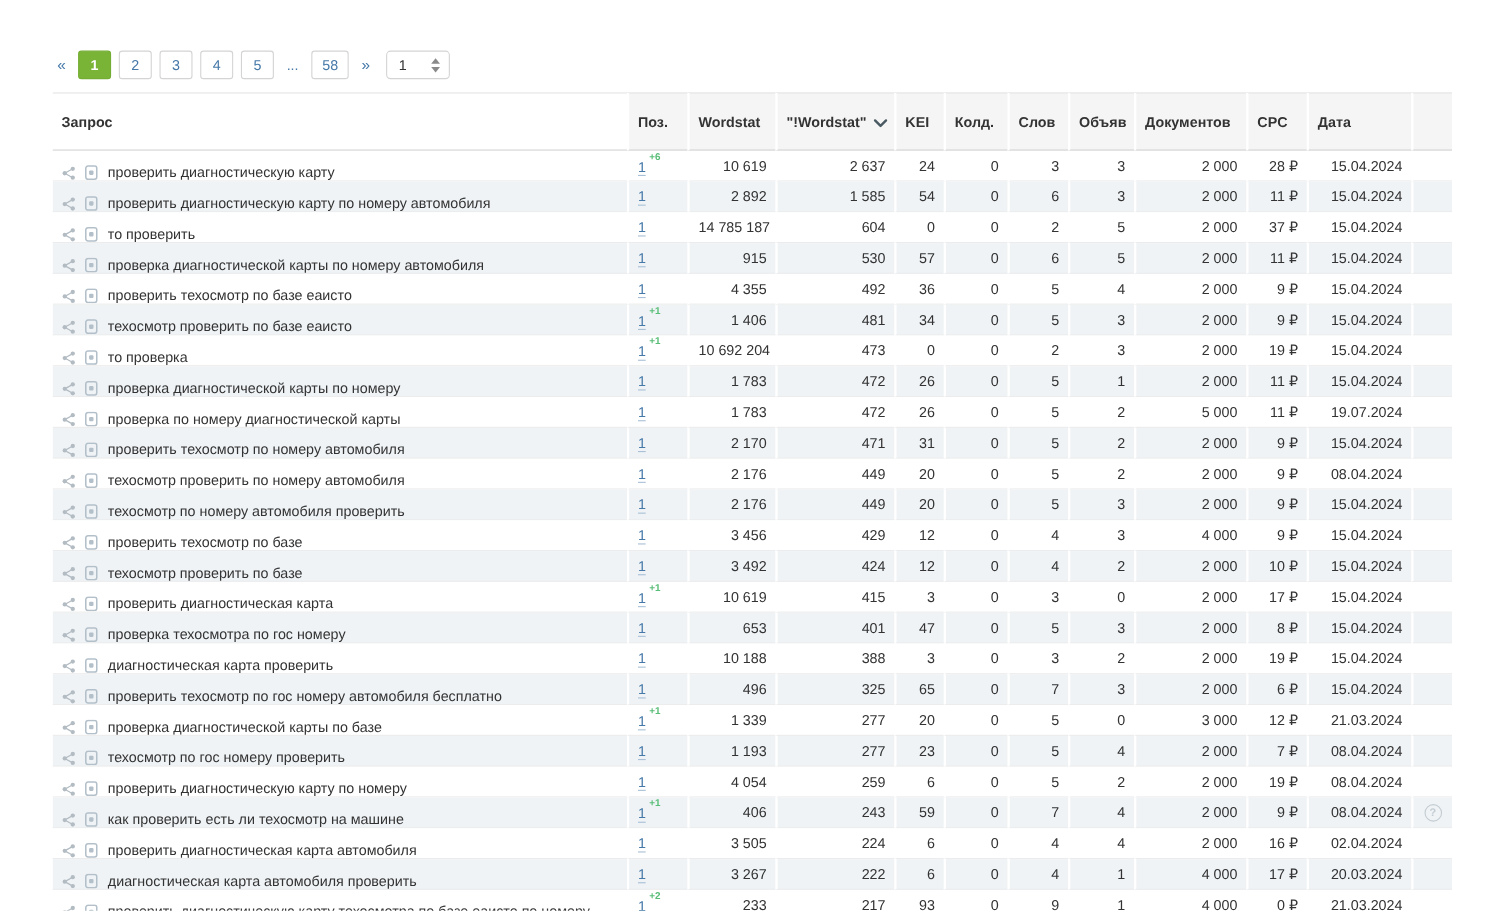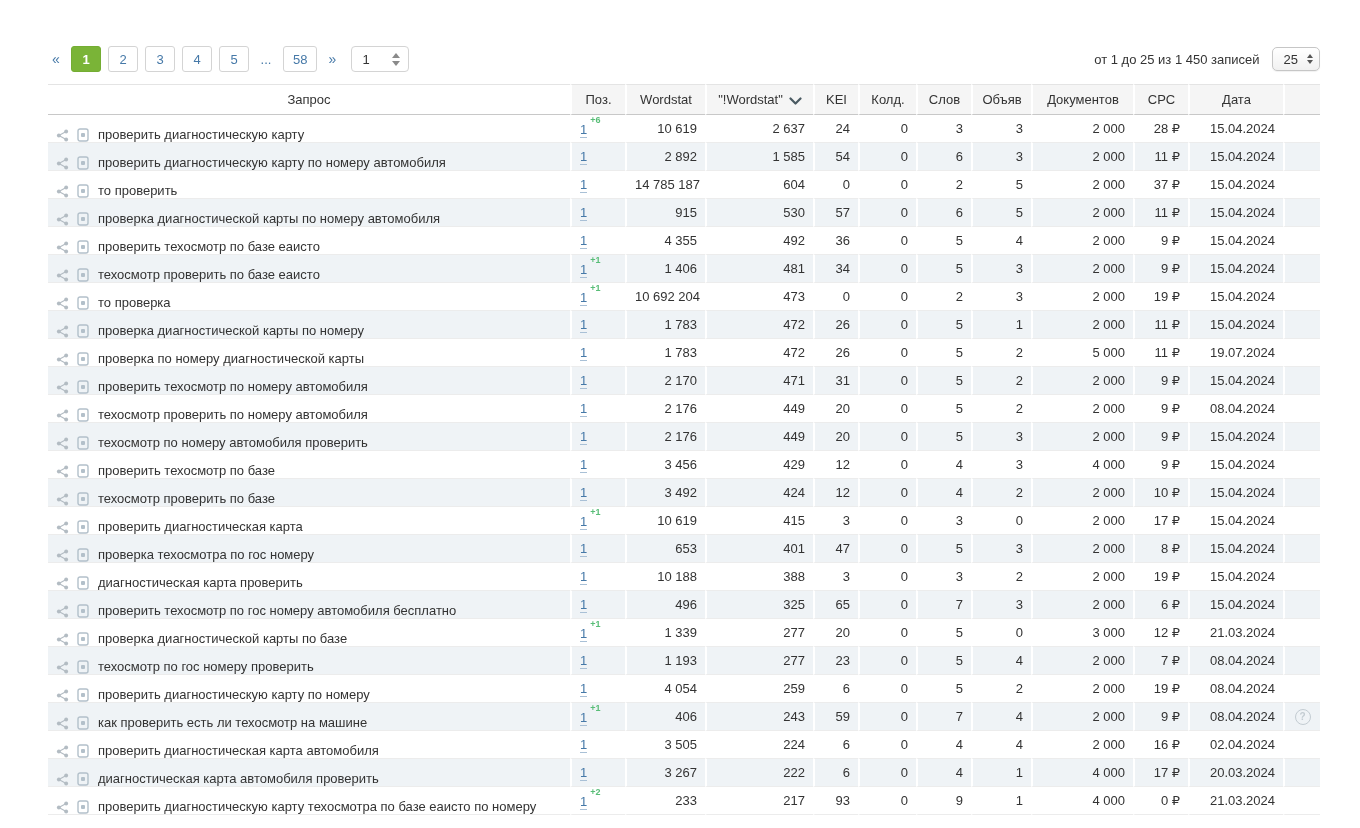--- a/index.html
+++ b/index.html
@@ -40,21 +40,21 @@
     display:flex; align-items:center; gap:9px; padding:0 6px 0 11px; cursor:pointer;
     box-shadow:0 1px 1px rgba(0,0,0,.06);
   }
   .size-select .stepper { gap:2px; padding:0; }
   .size-select .tri-up { border-bottom-color:#555; border-left-width:3.5px; border-right-width:3.5px; border-bottom-width:4.5px; }
   .size-select .tri-down { border-top-color:#555; border-left-width:3.5px; border-right-width:3.5px; border-top-width:4.5px; }
 
   
   table { width:1272px; border-collapse:separate; border-spacing:0; table-layout:fixed; }
   thead th {
-    font-weight:normal; text-align:center; padding:7px 8px;
+    font-weight:bold; text-align:left; padding:18px 8px;
     background:#f5f5f5; border-left:2px solid #fff;
     border-top:1px solid #e4e4e4; border-bottom:1px solid #c8c8c8;
     white-space:nowrap; overflow:hidden; cursor:pointer;
   }
   thead th.first { background:#fff; border-left:none; cursor:default; }
   tbody td {
     height:27px; padding:0 8px; border-left:2px solid #fff; border-bottom:1px solid #ececec;
     white-space:nowrap; overflow:hidden; background:#fff;
   }
   tbody td.first { border-left:none; }
@@ -89,30 +89,20 @@
           <div class="pbtn">2</div>
           <div class="pbtn">3</div>
           <div class="pbtn">4</div>
           <div class="pbtn">5</div>
           <div class="pbtn ellipsis">...</div>
           <div class="pbtn">58</div>
         </div>
       <div class="pbtn arrow">»</div>
       <div class="page-input">
         <span>1</span>
-        <span class="stepper">
-          <span class="tri-up"></span>
-          <span class="tri-down"></span>
-        </span>
-      </div>
-    </div>
-    <div class="records-area">
-      <span class="records-info">от 1 до 25 из 1 450 записей</span>
-      <div class="size-select">
-        <span>25</span>
         <span class="stepper">
           <span class="tri-up"></span>
           <span class="tri-down"></span>
         </span>
       </div>
     </div>
   </div>
 
   <table>
     <colgroup>

